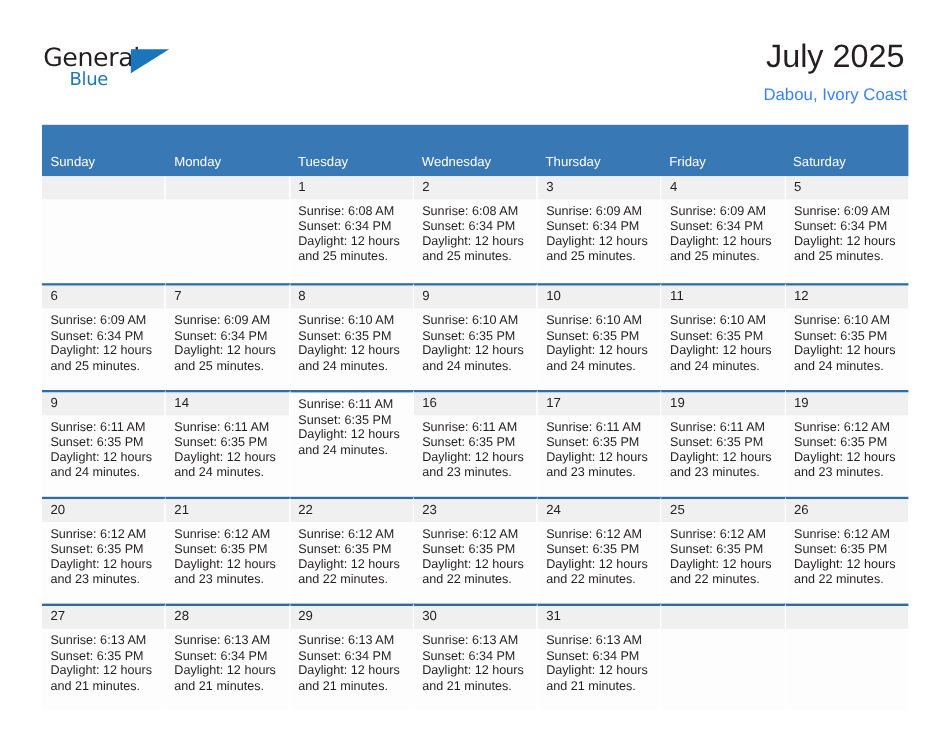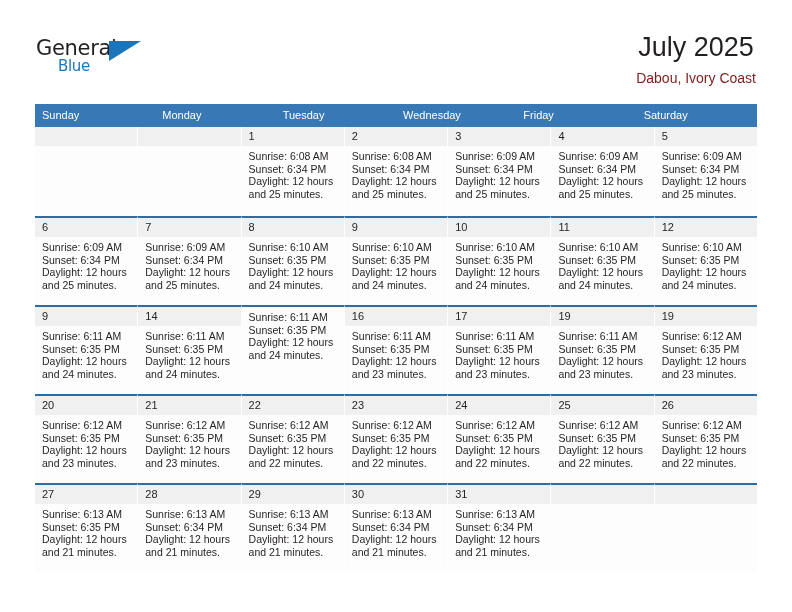--- a/index.html
+++ b/index.html
@@ -75,21 +75,21 @@
     font-size: 27px;
     font-weight: normal;
     color: #231f20;
     line-height: 34px;
     white-space: nowrap;
     text-align: center;
   }
   .cal-subtitle {
     font-size: 14px;
     font-weight: normal;
-    color: #7f1d1d;
+    color: #3b82f6;
     line-height: 20px;
     margin-top: 4px;
     white-space: nowrap;
   }
 
   
   .calendar {
     position: absolute;
     left: 35px;
     top: 104px;
@@ -100,20 +100,21 @@
     width: 100%;
     background: #3878b4;
   }
   .weekday {
     flex: 1 1 0;
     box-sizing: border-box;
     padding: 5px 0 5px 7px;
     font-size: 11px;
     color: #ffffff;
     line-height: 13px;
+    margin-top: 20px;
   }
   .week {
     display: flex;
     width: 100%;
   }
   .cell {
     flex: 1 1 0;
     box-sizing: border-box;
     height: 89px;
     border-top: 2px solid #2e6da4;
@@ -167,20 +168,21 @@
     </div>
 
   </div>
 
   <div class="calendar">
     <div class="weekdays">
         <div class="weekday">Sunday</div>
         <div class="weekday">Monday</div>
         <div class="weekday">Tuesday</div>
         <div class="weekday">Wednesday</div>
+        <div class="weekday">Thursday</div>
         <div class="weekday">Friday</div>
         <div class="weekday">Saturday</div>
       </div>
     <div class="weeks">
         <div class="week">
           <div class="cell empty">
             <div class="cell-date"></div>
           </div>
           <div class="cell empty">
             <div class="cell-date"></div>

